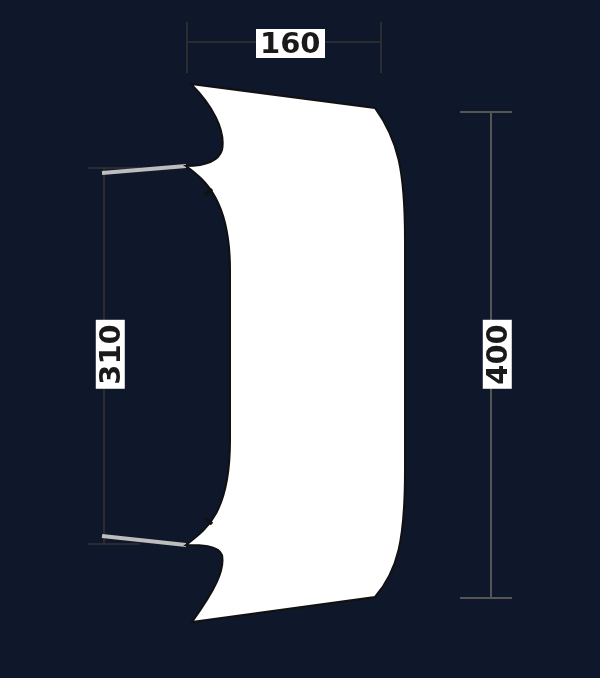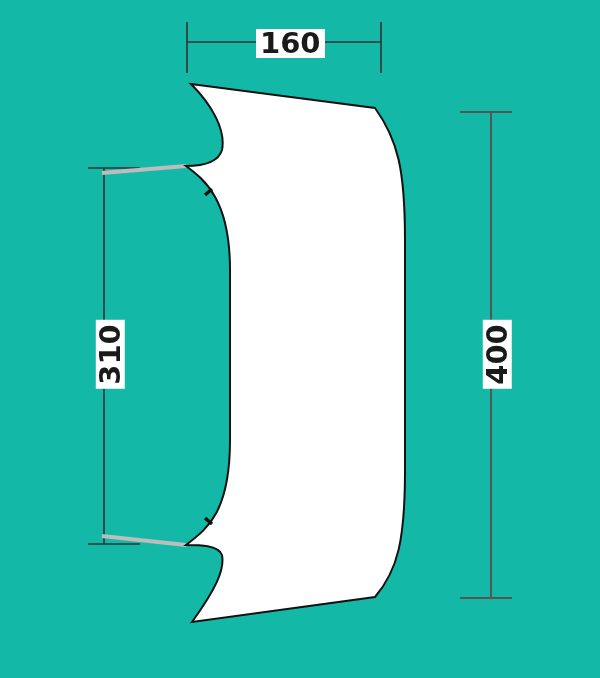--- a/index.html
+++ b/index.html
@@ -1,16 +1,16 @@
 <!DOCTYPE html>
 <html><head>
   <meta charset="utf-8">
   <style>
     html, body { margin: 0; padding: 0; background: #ffffff; }
-    .canvas { position: relative; width: 600px; height: 678px; background: #14b8a6; overflow: hidden; }
+    .canvas { position: relative; width: 600px; height: 678px; background: #0f172a; overflow: hidden; }
     svg { position: absolute; left: 0; top: 0; }
     .dim-label {
       position: absolute;
       font-family: "DejaVu Sans", sans-serif;
       font-weight: bold;
       font-size: 29px;
       color: #1a1a1a;
       background: #ffffff;
       line-height: 1;
       padding: 0 4px;

